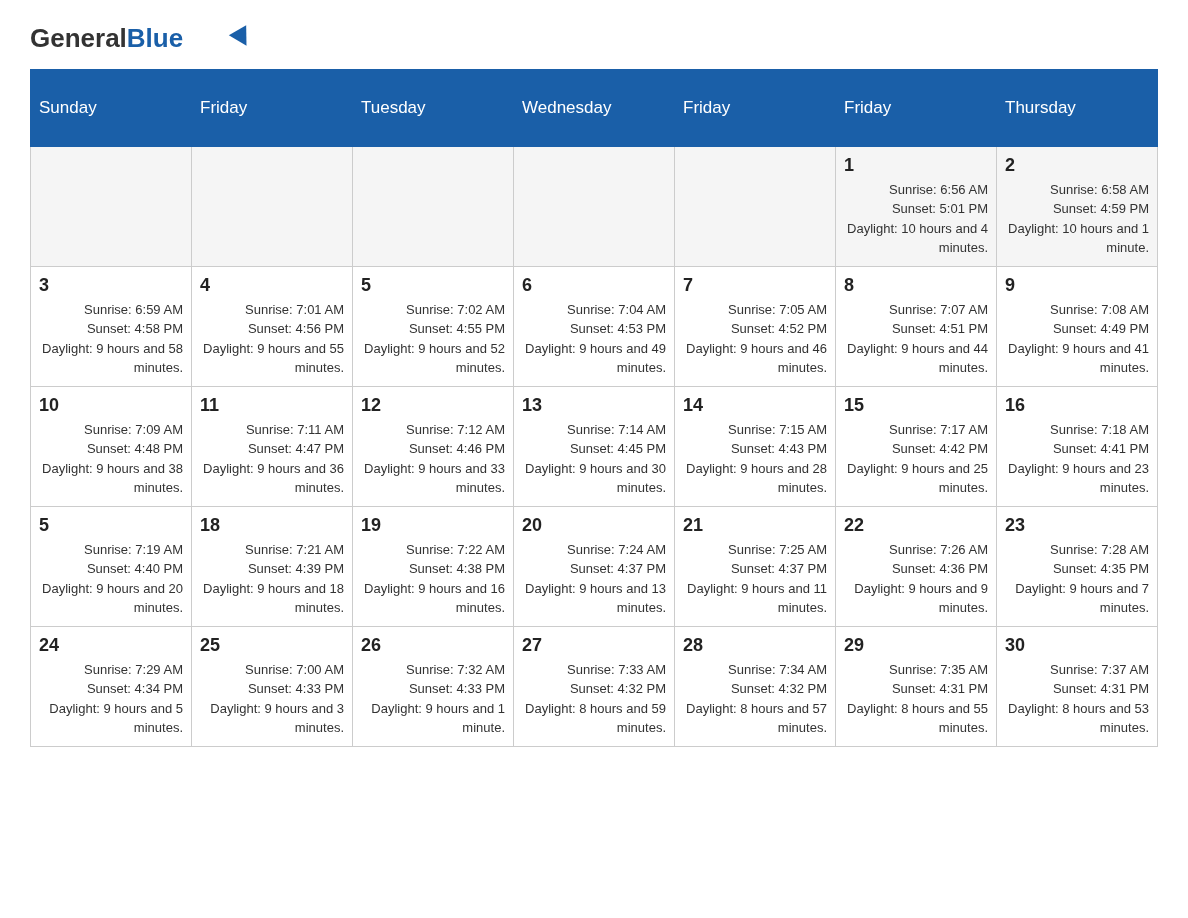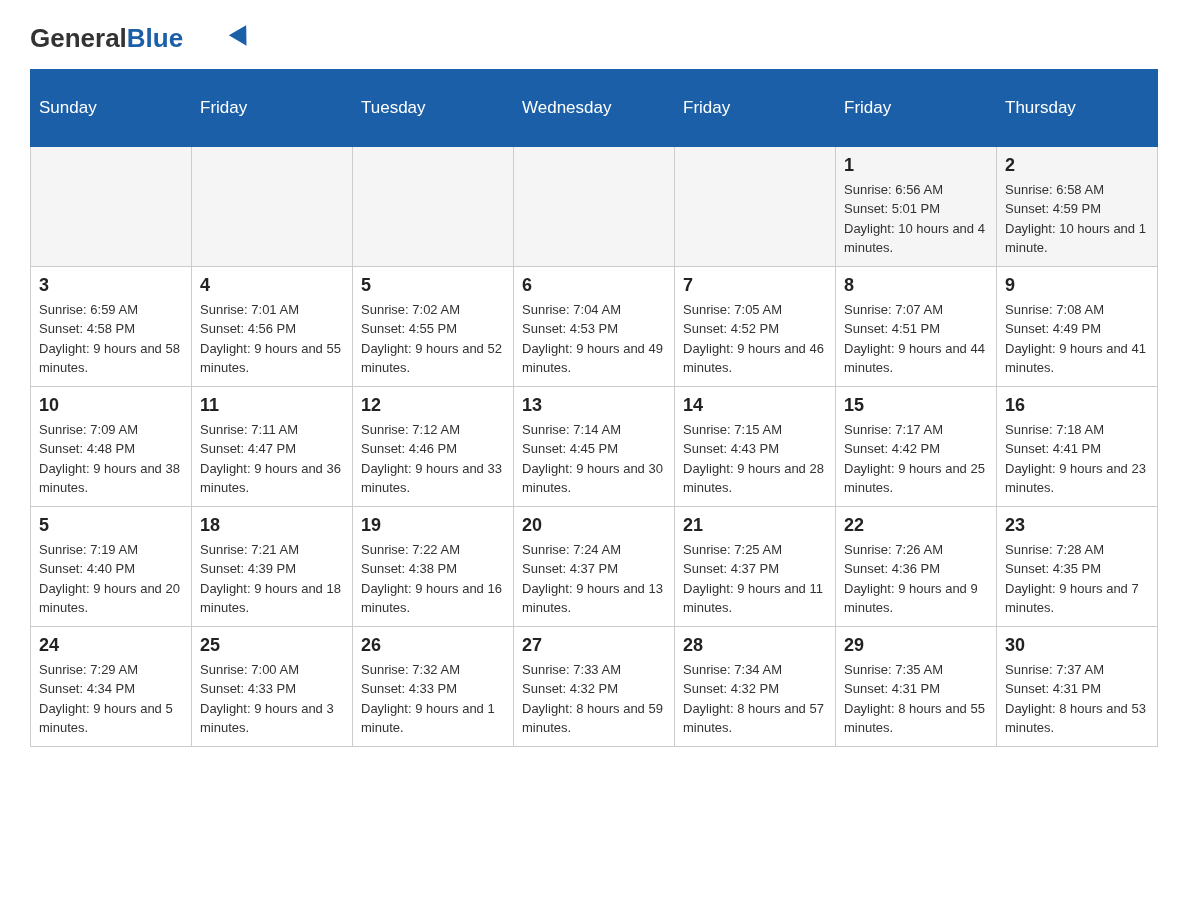--- a/index.html
+++ b/index.html
@@ -89,20 +89,21 @@
     .day-number {
       font-size: 18px;
       font-weight: bold;
       color: #222;
       margin-bottom: 4px;
     }
     .day-info {
       font-size: 13px;
       color: #333;
       line-height: 1.5;
+      text-align: right;
     }
     .empty-cell {
       background-color: #f5f5f5;
     }
     .row-border td {
       border-top: 2px solid #1a5fa8;
     }
   </style>
 </head>
 <body>

